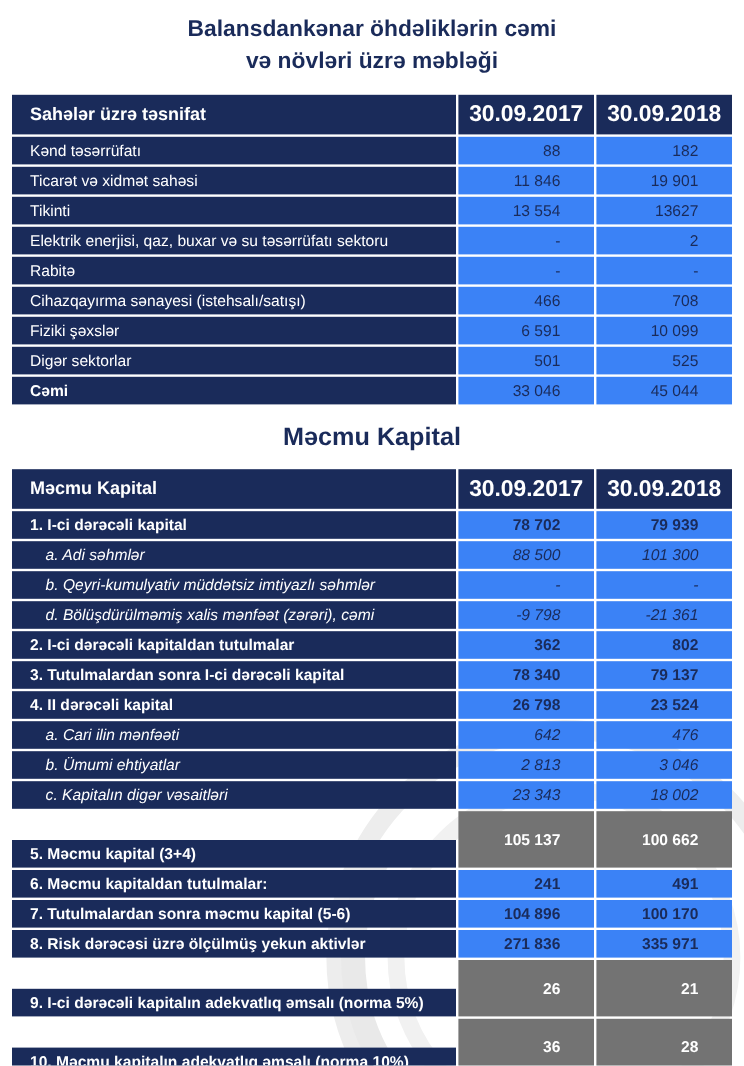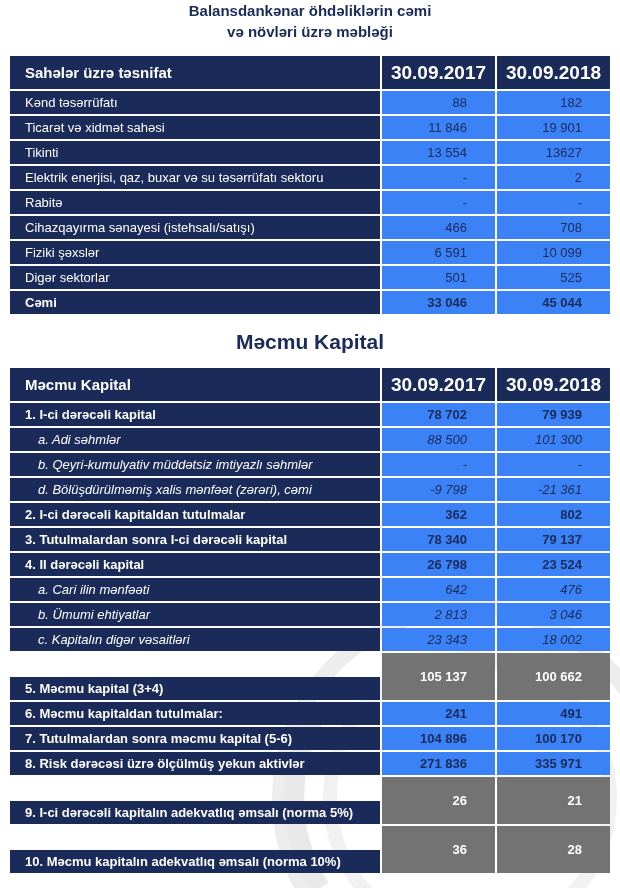--- a/index.html
+++ b/index.html
@@ -10,23 +10,24 @@
     color:#1a2b5a;
     position:relative;
     overflow:hidden;
   }
   .watermark { position:absolute; right:-60px; bottom:-120px; z-index:0; }
   .content { position:relative; z-index:1; }
 
   .page-title {
     text-align:center;
     font-weight:bold;
-    font-size:15px;
+    font-size:19px;
     line-height:1.4;
     color:#1a2b5a;
+    padding-top:12px;
     margin:0 20px 14px 20px;
   }
   .section-title {
     text-align:center;
     font-weight:bold;
     font-size:21px;
     color:#1a2b5a;
     margin:16px 0 14px 0;
   }
 
@@ -56,21 +57,21 @@
     font-weight:bold; font-size:19px;
     justify-content:center; padding-right:0;
   }
   .row-main .lcell { font-weight:bold; }
   .row-main .vcell { font-weight:bold; }
   .row-sub .lcell { font-style:italic; padding-left:28px; }
   .row-sub .vcell { font-style:italic; }
   .row-dark .lcell { font-weight:bold;margin-top:24px; }
   .row-dark .vcell { background:#737373; color:#ffffff; font-weight:bold; }
   .row-total .lcell { font-weight:bold; }
-  .row-total .vcell { font-weight:bold; }
+  .row-total .vcell { font-weight:normal; }
 </style>
 </head>
 <body>
 
 <svg class="watermark" width="420" height="420" viewBox="0 0 420 420">
   <circle cx="210" cy="210" r="190" fill="none" stroke="#ededed" stroke-width="16"></circle>
   <circle cx="210" cy="210" r="140" fill="none" stroke="#f1f1f1" stroke-width="14"></circle>
   <path d="M 60 300 A 170 170 0 0 1 60 120" fill="none" stroke="#e9e9e9" stroke-width="20"></path>
 </svg>
 

